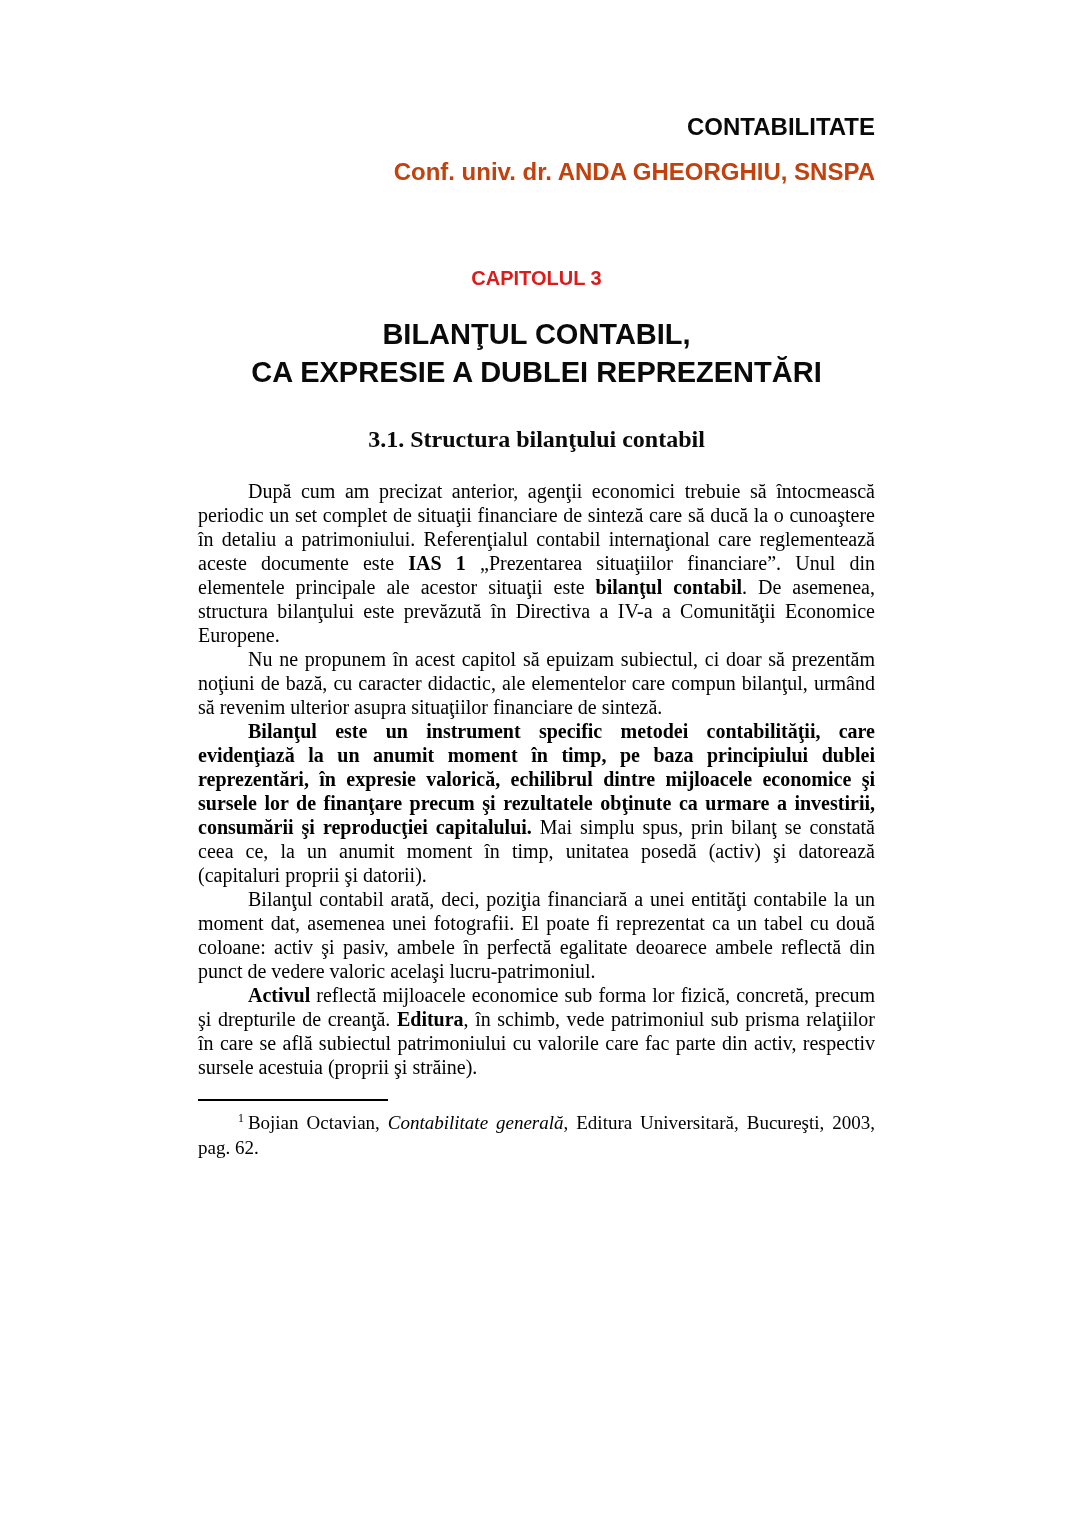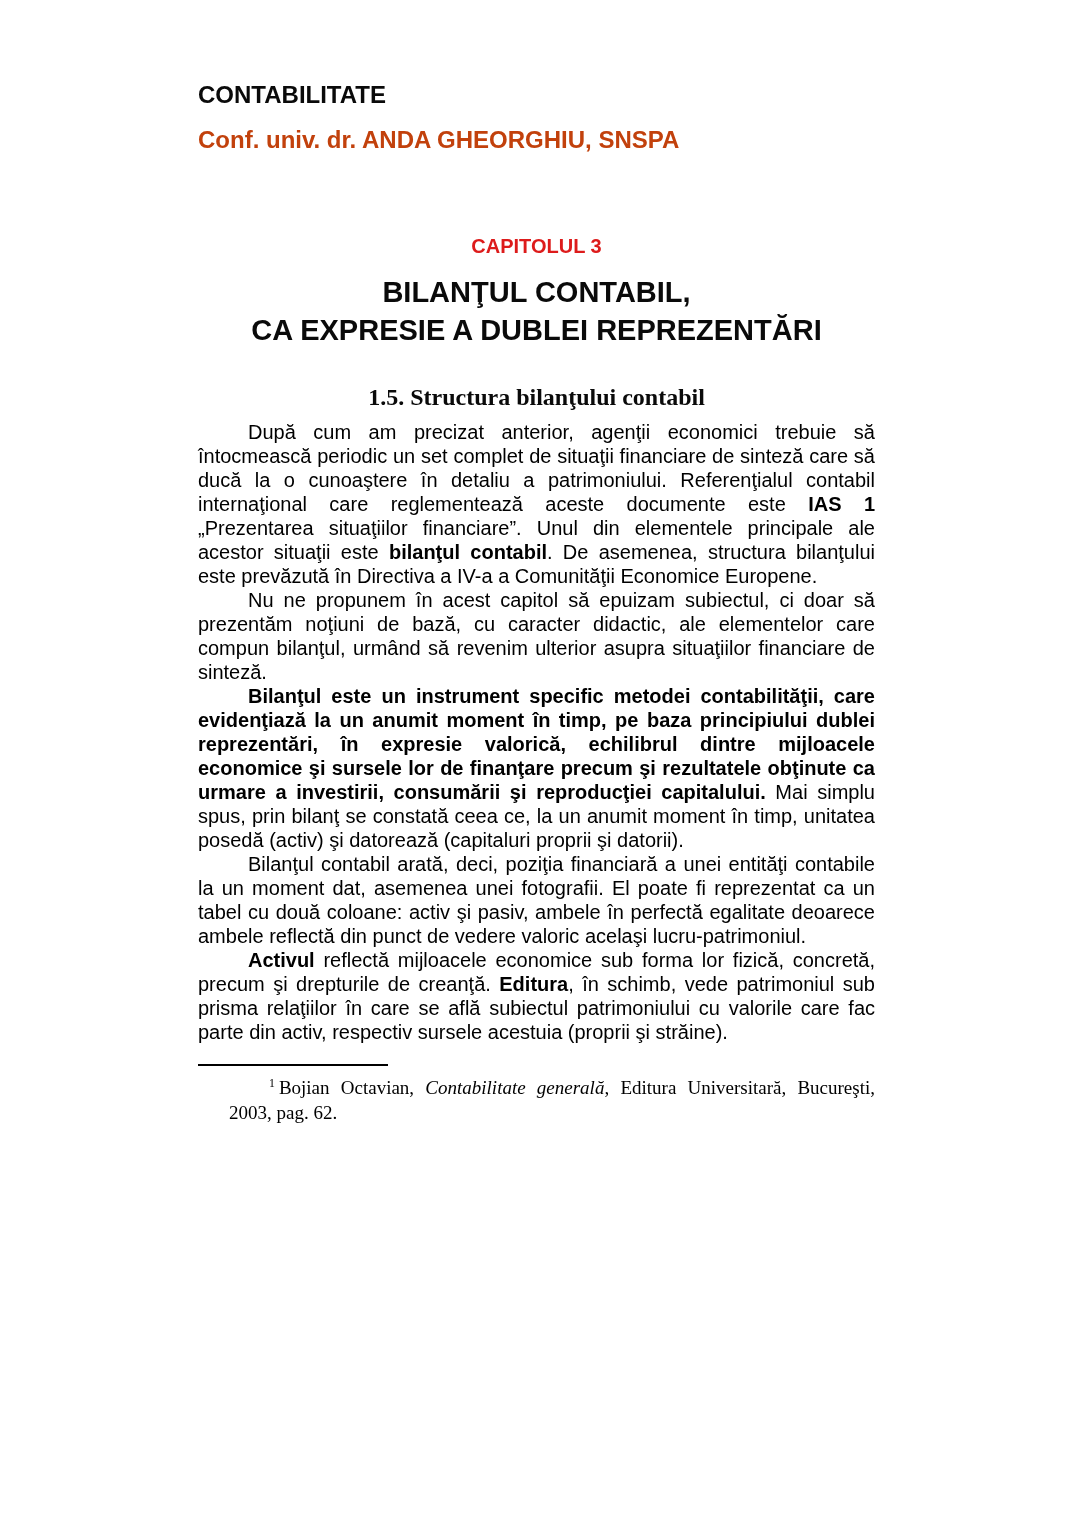--- a/index.html
+++ b/index.html
@@ -9,21 +9,21 @@
     width: 1080px;
     height: 1525px;
     background: #ffffff;
     color: #000000;
     overflow: hidden;
   }
   .content {
     padding: 0 205px 0 198px; 
   }
   
-  .doc-header { padding-top: 81px; text-align: left; }
+  .doc-header { padding-top: 113px; text-align: right; }
   .course-title {
     font-family: "Liberation Sans", "DejaVu Sans", sans-serif;
     font-weight: bold;
     font-size: 24px;
     line-height: 28px;
     color: #0a0a0a;
   }
   .author-line {
     font-family: "Liberation Sans", "DejaVu Sans", sans-serif;
     font-weight: bold;
@@ -39,36 +39,36 @@
     line-height: 32px;
     text-align: center;
     margin-top: 76px;
   }
   .chapter-title {
     font-family: "Liberation Sans", "DejaVu Sans", sans-serif;
     font-weight: bold;
     font-size: 29px;
     line-height: 38px;
     text-align: center;
-    margin-top: 11px;
+    margin-top: 21px;
     color: #0a0a0a;
   }
   .section-heading {
     font-family: "Liberation Serif", "DejaVu Serif", serif;
     font-weight: bold;
     font-size: 24px;
     line-height: 30px;
     text-align: center;
     margin-top: 33px;
     color: #0a0a0a;
   }
   
   .body-text {
-    margin-top: 8px;
-    font-family: Liberation Sans, sans-serif;
+    margin-top: 25px;
+    font-family: Liberation Serif, serif;
     font-size: 20px;
     line-height: 24px;
     text-align: justify;
     color: #000000;
   }
   .body-text p { margin: 0; }
   .body-text p.indent { text-indent: 50px; }
   .body-text sup, .footnote sup {
     font-size: 0.62em;
     line-height: 0;
@@ -81,21 +81,20 @@
     border-top: 2px solid #000000;
   }
   .footnote {
     margin-top: 9px;
     font-family: "Liberation Serif", "DejaVu Serif", serif;
     font-size: 19px;
     line-height: 25px;
     text-align: justify;
     text-indent: 40px;
     color: #000000;
-    margin-left: 31px;
   }
   .footnote sup { margin-right: 4px; }
 </style>
 </head>
 <body>
 
 <div class="page">
   <div class="content">
 
     <header class="doc-header">
@@ -103,21 +102,21 @@
       <div class="author-line">Conf. univ. dr. ANDA GHEORGHIU, SNSPA</div>
     </header>
 
     <div class="chapter-label" style="color: rgb(221, 27, 27);">CAPITOLUL 3</div>
 
     <h1 class="chapter-title">
       <span>BILANŢUL CONTABIL,</span><br>
       <span>CA EXPRESIE A DUBLEI REPREZENTĂRI</span>
     </h1>
 
-    <h2 class="section-heading">1.5. Structura bilanţului contabil</h2>
+    <h2 class="section-heading">3.1. Structura bilanţului contabil</h2>
 
     <main class="body-text" id="paragraphs">
         <p class="indent">După cum am precizat anterior, agenţii economici trebuie să întocmească periodic un set complet de situaţii financiare de sinteză care să ducă la o cunoaştere în detaliu a patrimoniului. Referenţialul contabil internaţional care reglementează aceste documente este <b>IAS 1</b> „Prezentarea situaţiilor financiare”. Unul din elementele principale ale acestor situaţii este <b>bilanţul contabil</b>. De asemenea, structura bilanţului este prevăzută în Directiva a IV-a a Comunităţii Economice Europene.</p>
         <p class="indent">Nu ne propunem în acest capitol să epuizam subiectul, ci doar să prezentăm noţiuni de bază, cu caracter didactic, ale elementelor care compun bilanţul, urmând să revenim ulterior asupra situaţiilor financiare de sinteză.</p>
         <p class="indent"><b>Bilanţul este un instrument specific metodei contabilităţii, care evidenţiază la un anumit moment în timp, pe baza principiului dublei reprezentări, în expresie valorică, echilibrul dintre mijloacele economice şi sursele lor de finanţare precum şi rezultatele obţinute ca urmare a investirii, consumării şi reproducţiei capitalului.</b> Mai simplu spus, prin bilanţ se constată ceea ce, la un anumit moment în timp, unitatea posedă (activ) şi datorează (capitaluri proprii şi datorii).</p>
         <p class="indent">Bilanţul contabil arată, deci, poziţia financiară a unei entităţi contabile la un moment dat, asemenea unei fotografii. El poate fi reprezentat ca un tabel cu două coloane: activ şi pasiv, ambele în perfectă egalitate deoarece ambele reflectă din punct de vedere valoric acelaşi lucru-patrimoniul.</p>
         <p class="indent"><b>Activul</b> reflectă mijloacele economice sub forma lor fizică, concretă, precum şi drepturile de creanţă. <b>Editura</b>, în schimb, vede patrimoniul sub prisma relaţiilor în care se află subiectul patrimoniului cu valorile care fac parte din activ, respectiv sursele acestuia (proprii şi străine).</p>
       </main>
 
     <div class="footnote-block">

